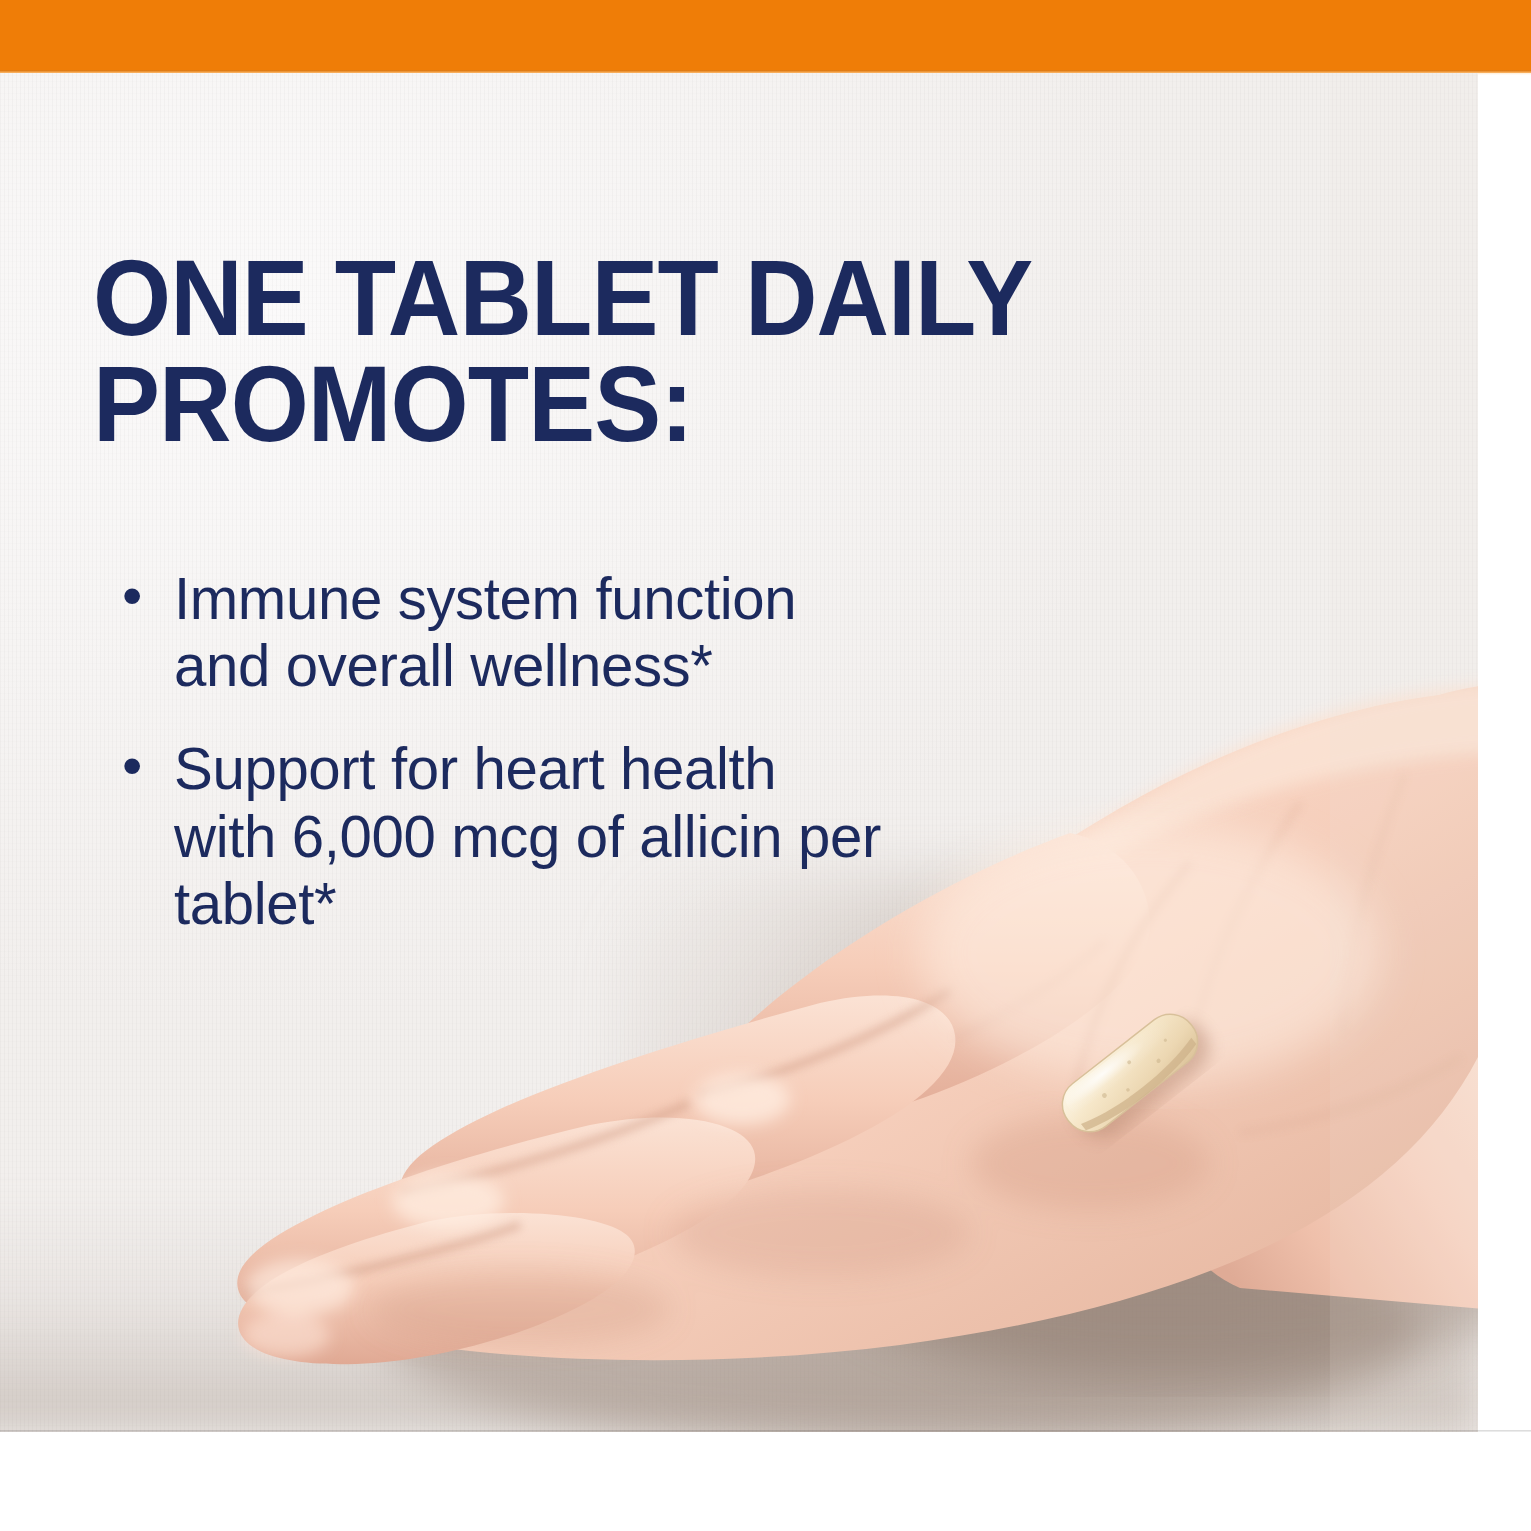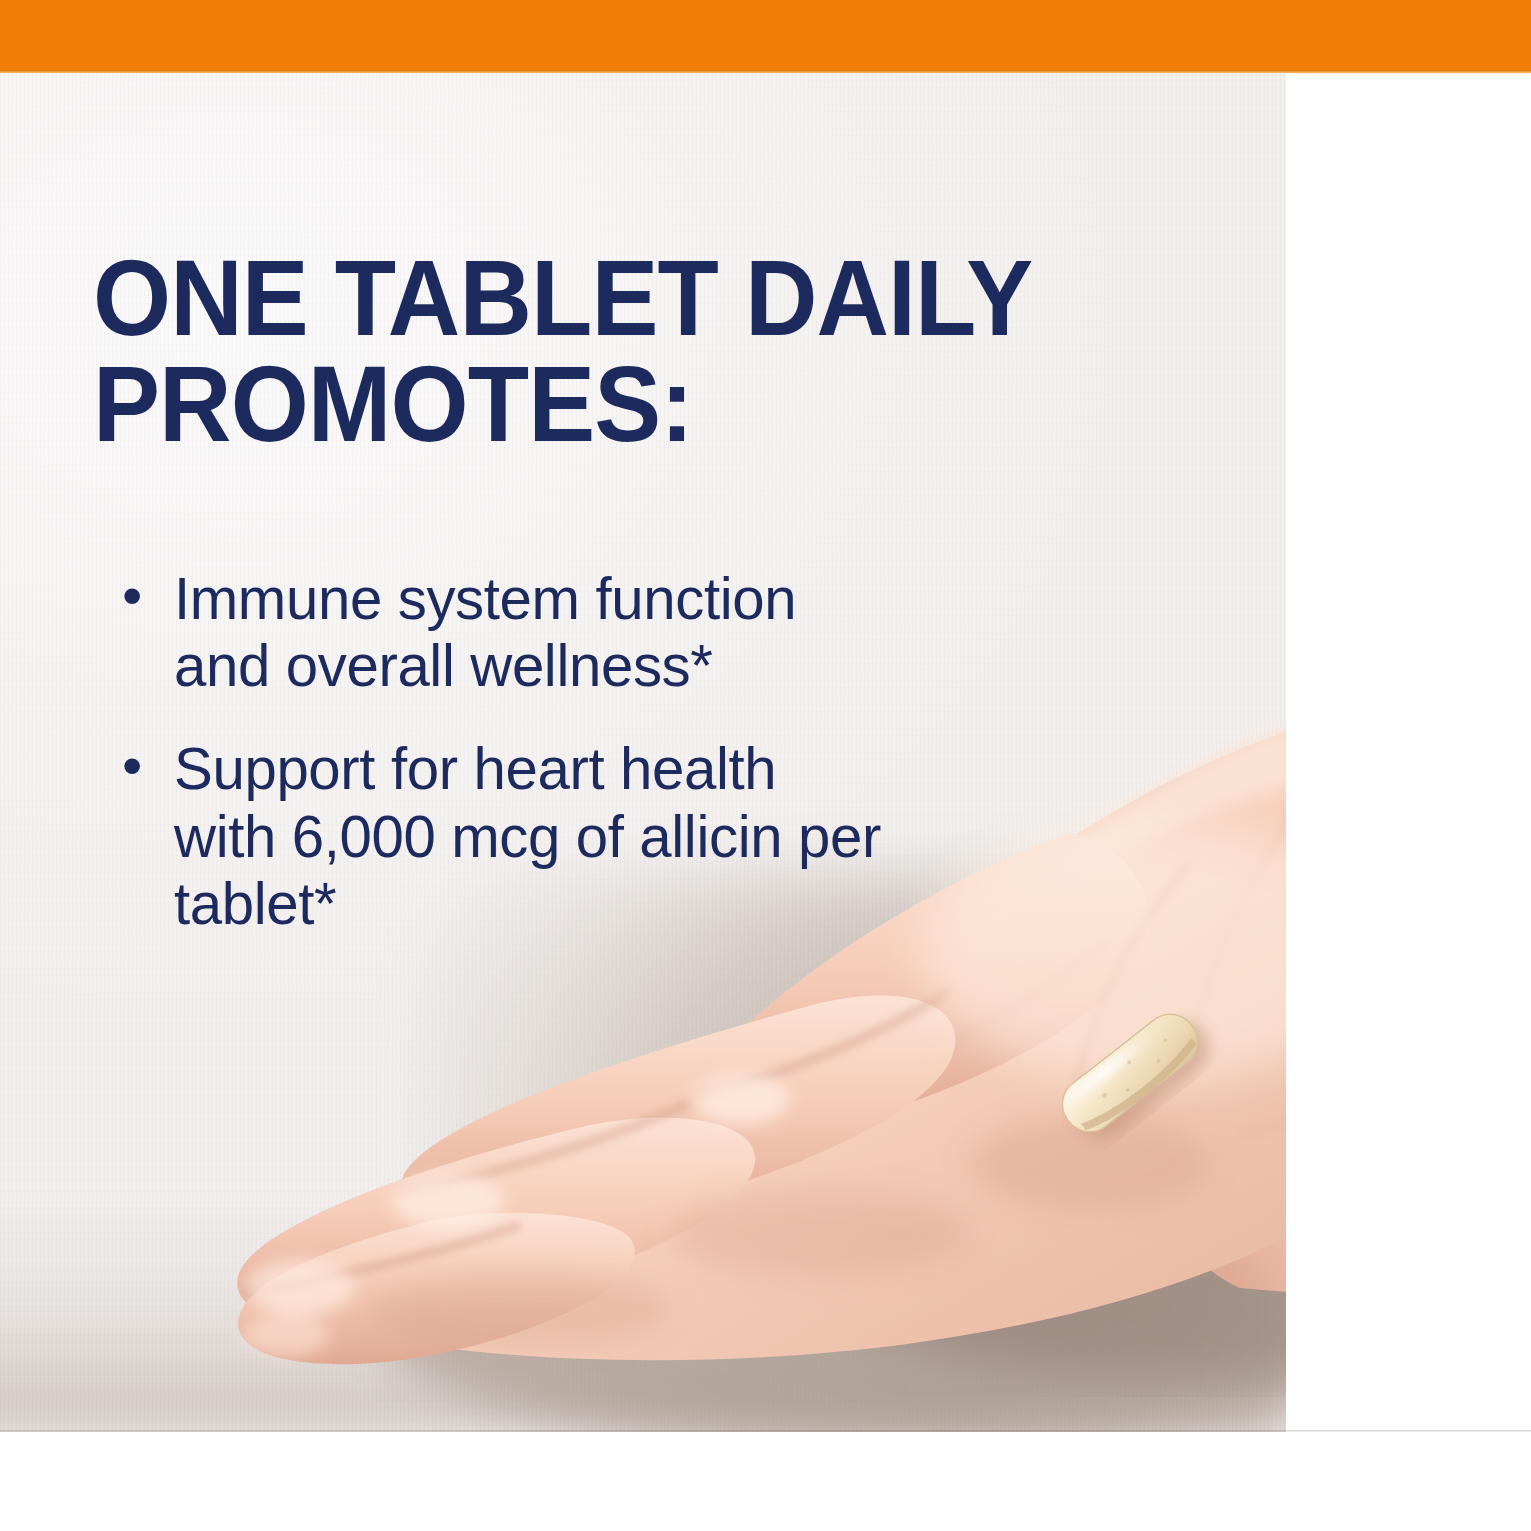--- a/index.html
+++ b/index.html
@@ -8,21 +8,21 @@
 
   .canvas{position:relative;width:1531px;height:1531px;overflow:hidden;background:#ffffff;}
 
   
   .topbar{position:absolute;left:0;top:0;width:1531px;height:73px;
           background:#ef7d07;}
   .topbar-edge{position:absolute;left:0;top:70px;width:1531px;height:5px;
           background:linear-gradient(to bottom,rgba(200,100,0,.55),rgba(255,214,160,.55),rgba(255,255,255,0));}
 
   
-  .photo{position:absolute;left:0;top:73px;width:1286px;height:1359px;overflow:hidden;
+  .photo{position:absolute;left:0;top:73px;width:1478px;height:1359px;overflow:hidden;
          background:
            radial-gradient(ellipse 900px 700px at 18% 18%, #fbfafa 0%, #f6f4f3 55%, #f2efed 100%),
            linear-gradient(125deg,#faf9f8 0%,#f7f5f3 42%,#efece8 72%,#e2ddd7 100%);
   }
   
   .weave{position:absolute;inset:0;
         background-image:repeating-linear-gradient(90deg,
              rgba(0,0,0,.022) 0px, rgba(0,0,0,.022) 1px,
              rgba(255,255,255,.05) 1px, rgba(255,255,255,.05) 4px);
         mix-blend-mode:multiply;opacity:.85;}

